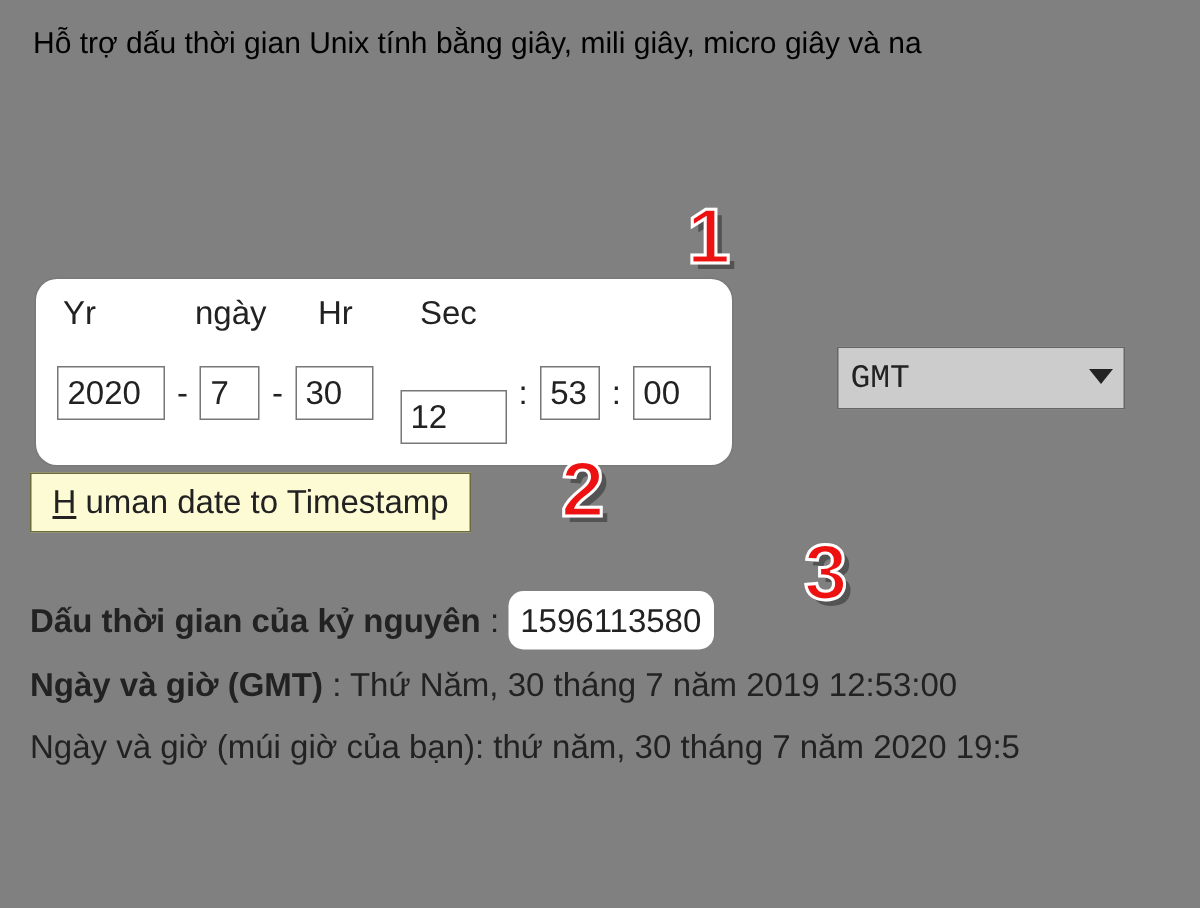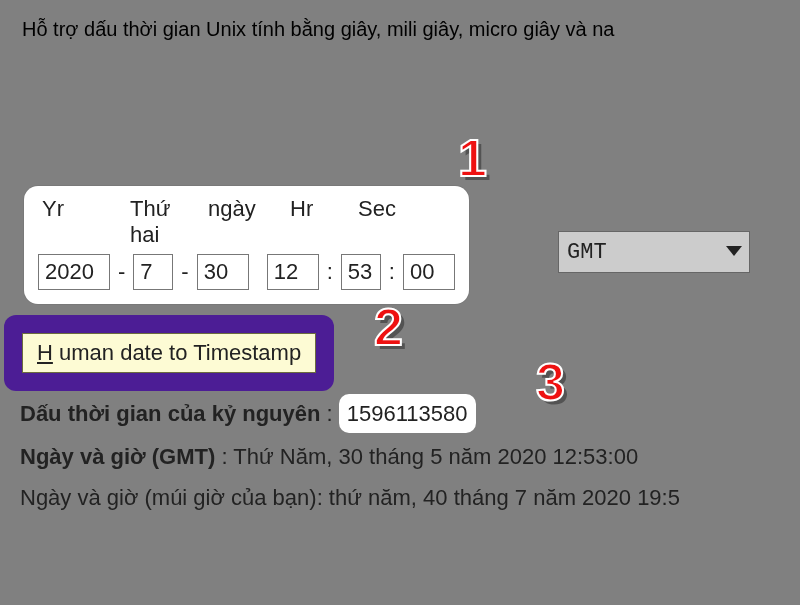--- a/index.html
+++ b/index.html
@@ -41,21 +41,21 @@
     border: 1px solid #777;
     font-family: inherit;
     font-size: 22px;
     padding: 4px 6px;
     background: #fff;
     color: #222;
   }
   .inp.year  { width: 72px; }
   .inp.month { width: 40px; }
   .inp.day   { width: 52px; }
-  .inp.hr    { width: 52px; }
+  .inp.hr    { width: 71px; margin-top: 32px; }
   .inp.min   { width: 40px; }
   .inp.sec   { width: 52px; }
   .sep { padding: 0 8px; font-size: 22px; color: #222; }
   .colon { padding: 0 8px; font-size: 22px; color: #222; }
   .tz-sel {
     position: absolute;
     left: 558px;
     top: 231px;
     width: 192px;
     height: 42px;
@@ -73,25 +73,25 @@
     left: 726px;
     top: 246px;
     width: 0; height: 0;
     border-left: 8px solid transparent;
     border-right: 8px solid transparent;
     border-top: 10px solid #222;
     pointer-events: none;
   }
   .convert-wrap {
     position: absolute;
-    left: 4px;
+    left: 20px;
     top: 315px;
-    background: #4c1d95;
+    background: #b91c1c;
     border-radius: 12px;
-    padding: 18px;
+    padding: 0;
   }
   .convert-btn {
     display: inline-block;
     background: #fdfbd4;
     border: 1px solid #6b6b3e;
     font-family: inherit;
     font-size: 22px;
     padding: 6px 14px;
     color: #222;
     cursor: pointer;
@@ -126,21 +126,20 @@
   .c3 { left: 536px; top: 352px; }
 </style>
 </head>
 <body>
 
 <div class="intro">Hỗ trợ dấu thời gian Unix tính bằng giây, mili giây, micro giây và na</div>
 
 <div class="date-panel">
   <div class="labels">
     <span class="lbl yr">Yr</span>
-    <span class="lbl thu">Thứ hai</span>
     <span class="lbl ngay">ngày</span>
     <span class="lbl hr">Hr</span>
     <span class="lbl sec">Sec</span>
   </div>
   <div class="fields">
     <input class="inp year" value="2020" style="">
     <span class="sep">-</span>
     <input class="inp month" value="7" style="">
     <span class="sep">-</span>
     <input class="inp day" value="30" style="">
@@ -162,20 +161,20 @@
   <button class="convert-btn">
     <span class="u-letter">H</span><span> uman date to Timestamp</span>
   </button>
 </div>
 
 <div class="results">
   <div class="row">
     <span class="b">Dấu thời gian của kỷ nguyên</span><span> : </span><span class="ts-pill">1596113580</span>
   </div>
   <div class="row">
-    <span class="b">Ngày và giờ (GMT)</span><span> : Thứ Năm, 30 tháng 5 năm 2020 12:53:00</span>
+    <span class="b">Ngày và giờ (GMT)</span><span> : Thứ Năm, 30 tháng 7 năm 2019 12:53:00</span>
   </div>
-  <div class="row">Ngày và giờ (múi giờ của bạn): thứ năm, 40 tháng 7 năm 2020 19:5</div>
+  <div class="row">Ngày và giờ (múi giờ của bạn): thứ năm, 30 tháng 7 năm 2020 19:5</div>
 </div>
 
 <div class="callout c1">1</div>
 <div class="callout c2">2</div>
 <div class="callout c3">3</div>
 
 </body></html>

